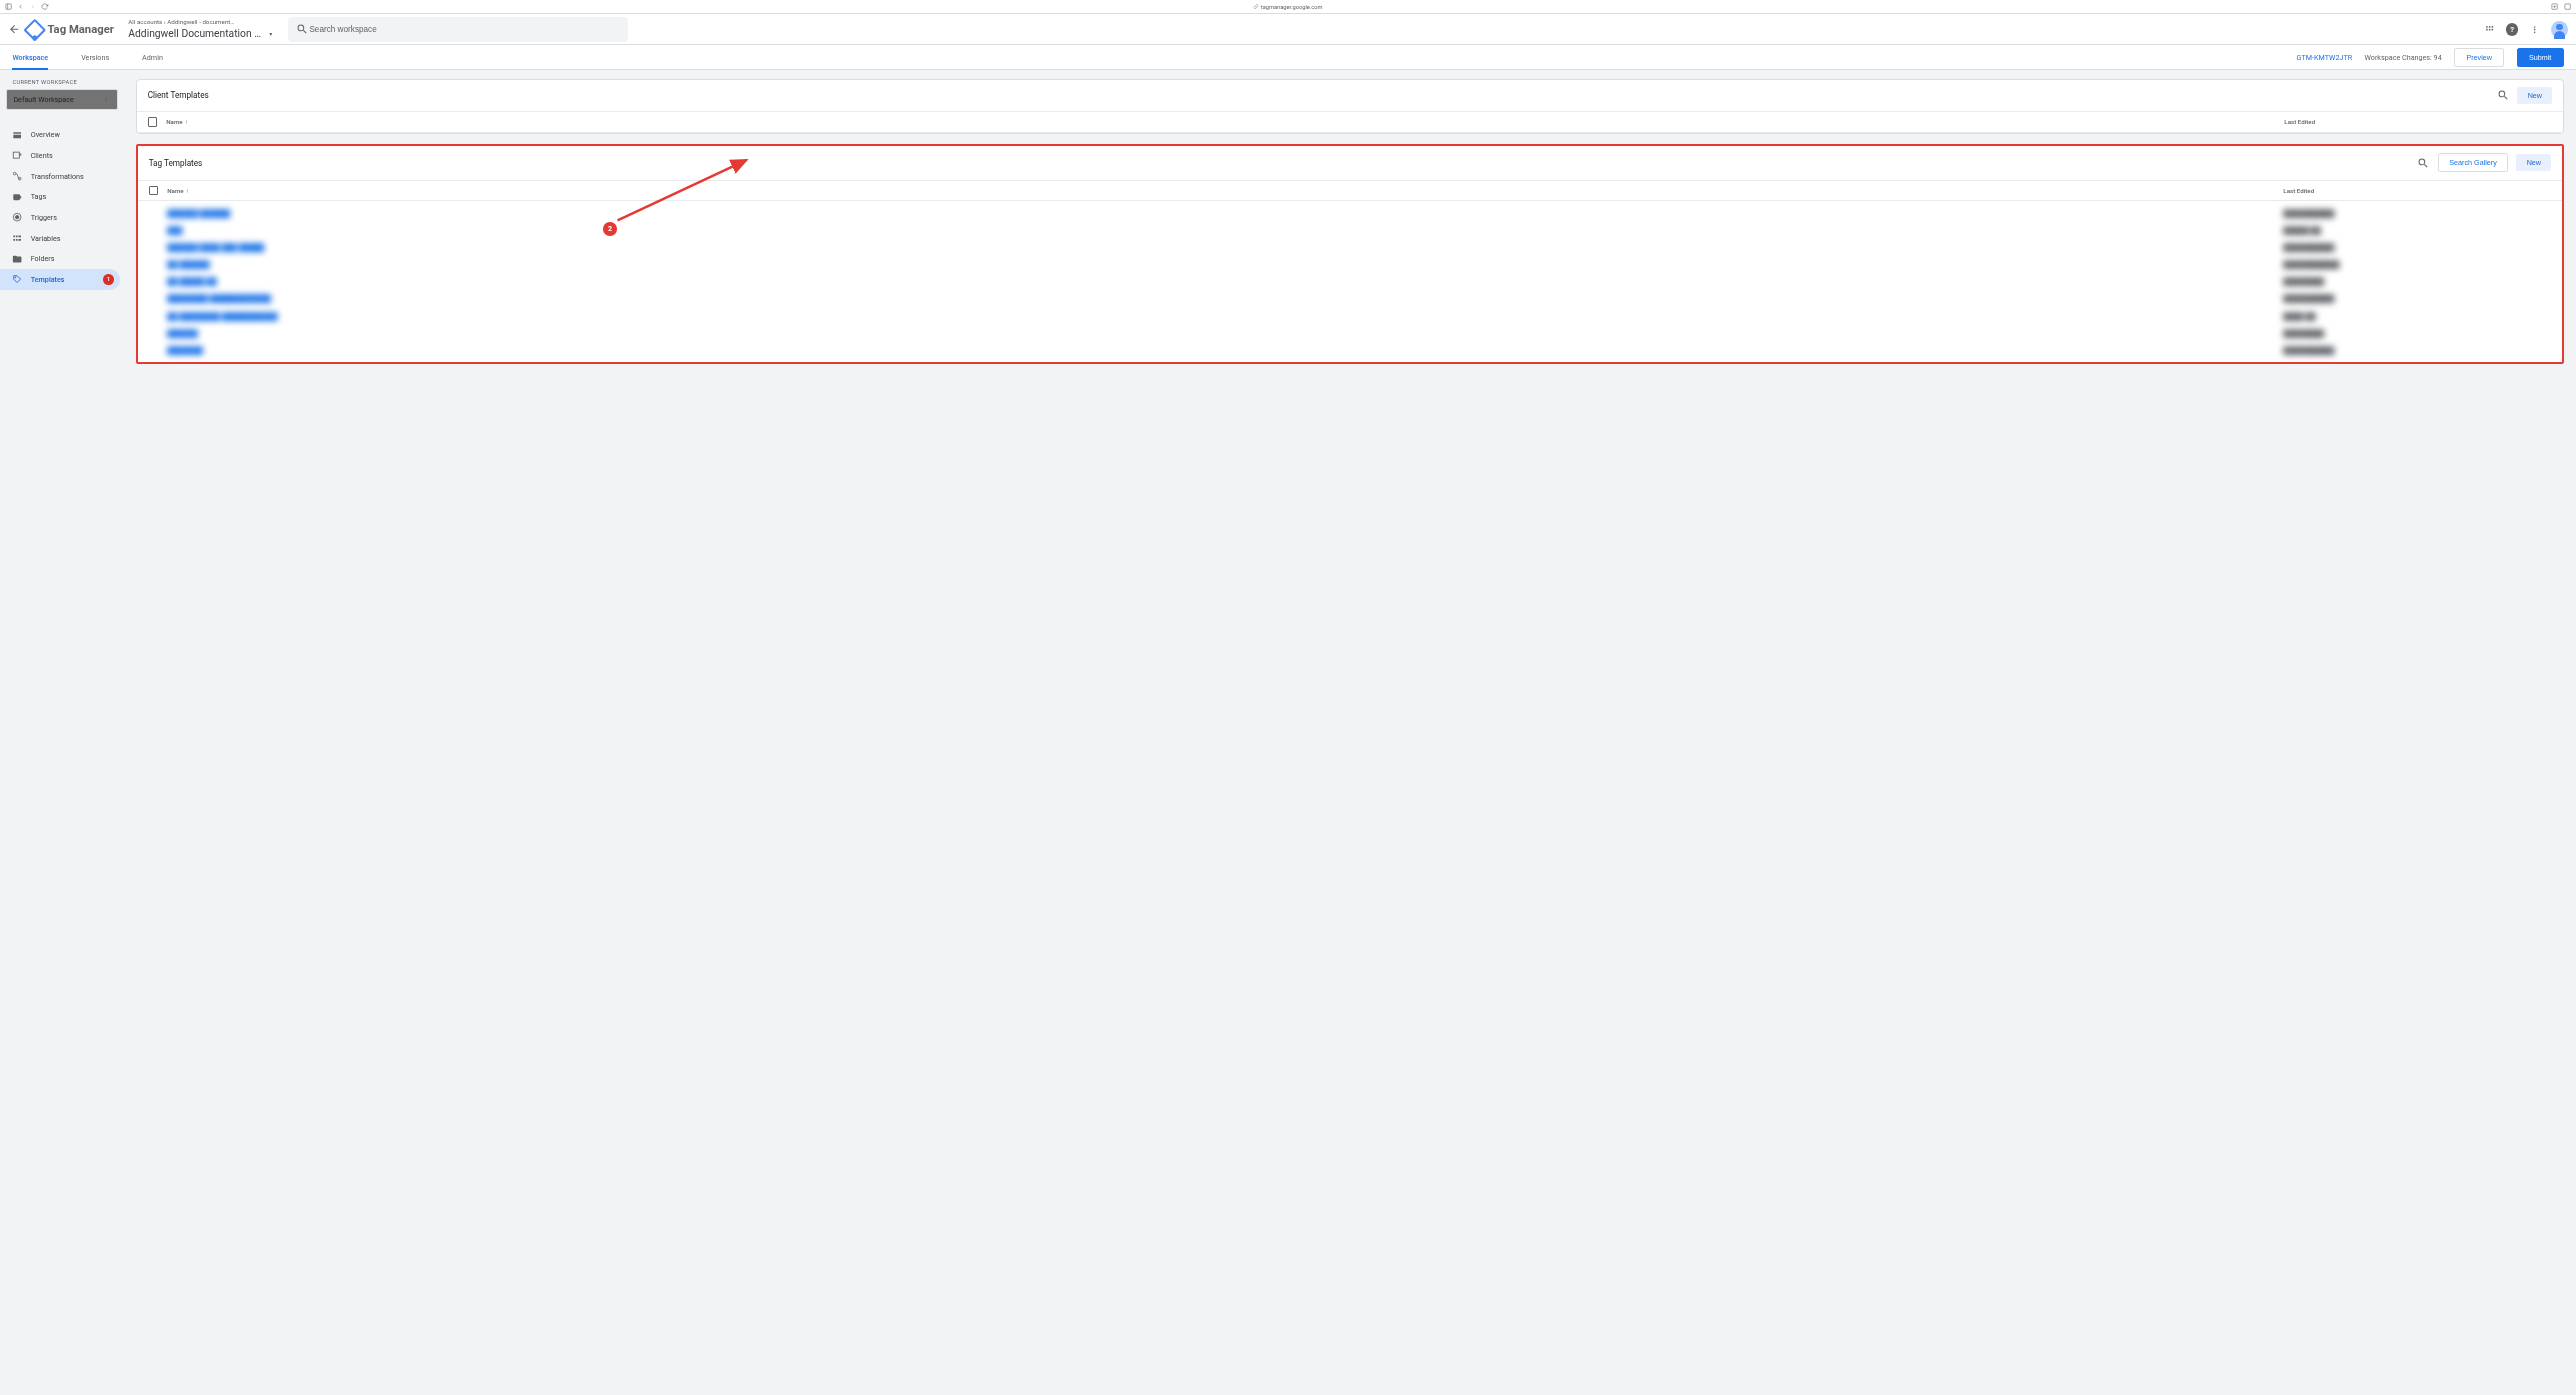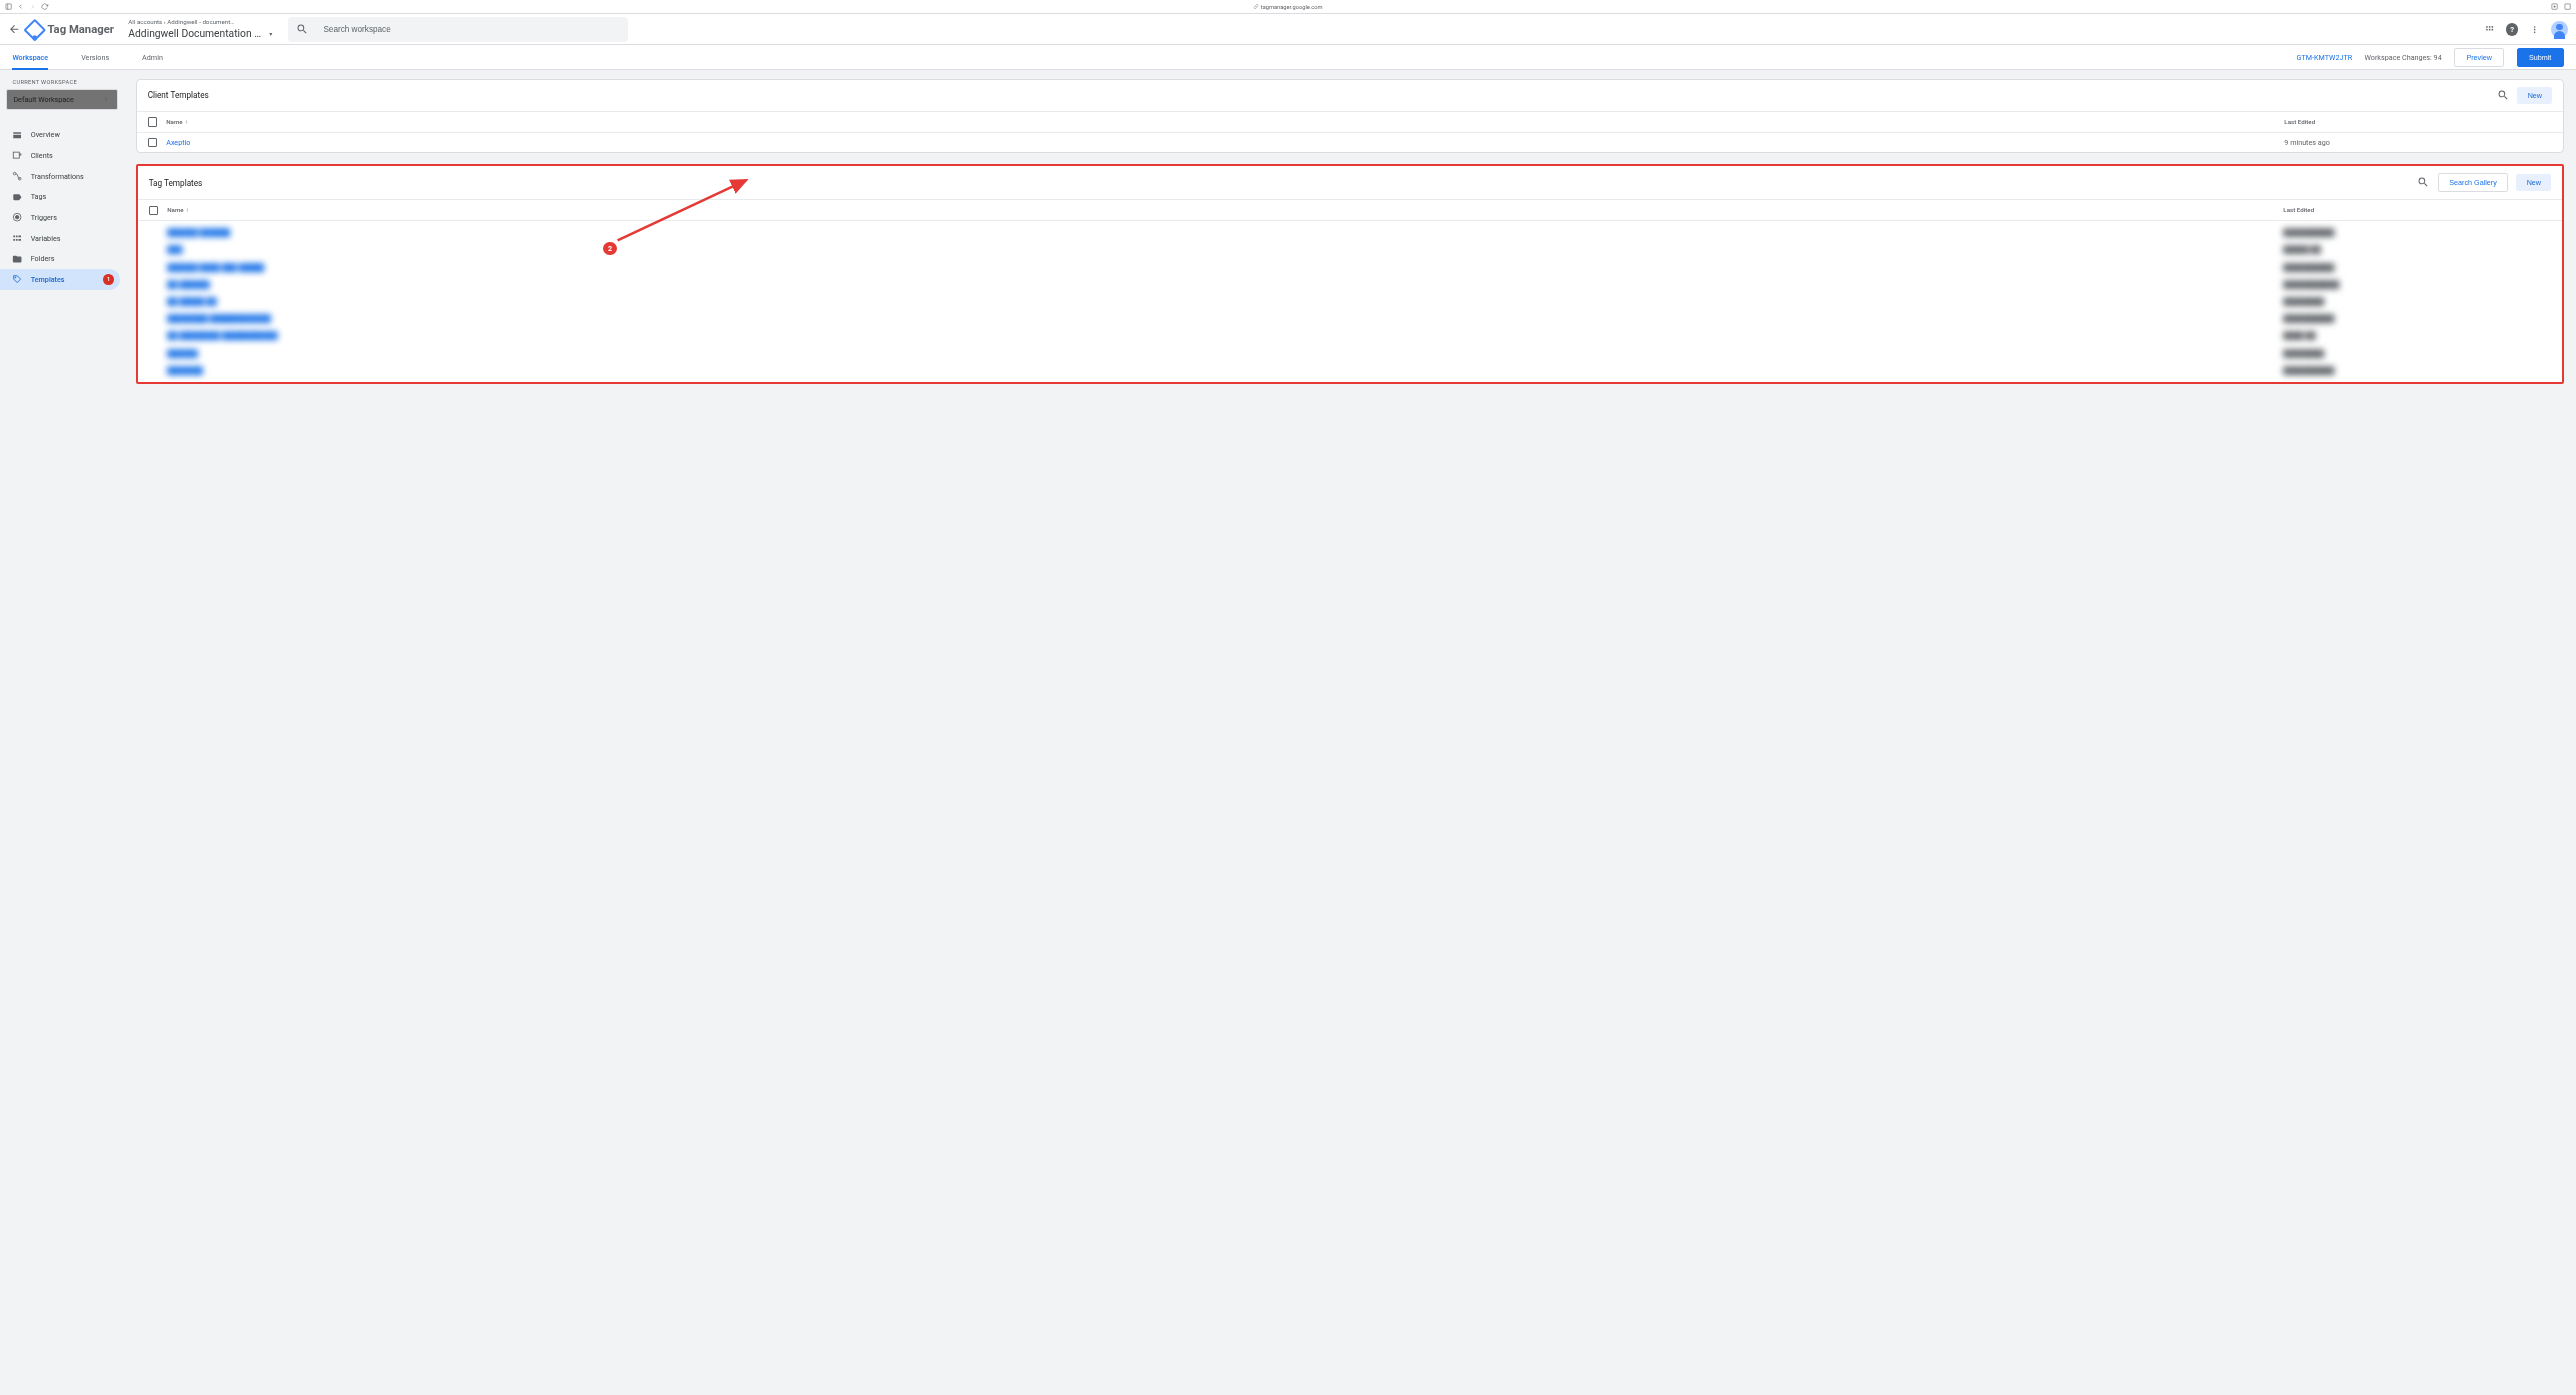--- a/index.html
+++ b/index.html
@@ -16,21 +16,21 @@
   .back-arrow { width: 12.4px; height: 12.4px; color: #5f6368; cursor: pointer; display: flex; align-items: center; justify-content: center; }
   .logo-block { display: flex; align-items: center; gap: 5.2px; margin-right: 8.2px; font-weight: bold; }
   .gtm-logo { width: 15.5px; height: 15.5px; transform: rotate(45deg); border: 2.3px solid #4285f4; border-radius: 1.5px; position: relative; }
   .gtm-logo::after { content: ''; position: absolute; width: 5.2px; height: 5.2px; background: #4285f4; border-radius: 50%; bottom: -2.6px; right: -2.6px; }
   .product-name { font-size: 11.3px; color: #5f6368; }
   .breadcrumb-container { display: flex; flex-direction: column; gap: 1px; flex: 0 0 auto; margin-right: 8.2px; }
   .breadcrumb-small { font-size: 6.2px; color: #5f6368; }
   .breadcrumb-large { font-size: 10.3px; color: #3c4043; display: flex; align-items: center; gap: 4.1px; cursor: pointer; max-width: 165px; overflow: hidden; white-space: nowrap; text-overflow: ellipsis; }
   .dropdown-caret { color: #5f6368; font-size: 5.2px; margin-left: 3.1px; }
 
-  .search-bar { flex: 1; max-width: 340px; height: 25px; background: #f1f3f4; border-radius: 4.1px; display: flex; align-items: center; padding: 0 8.2px; gap: 15px; color: #5f6368; justify-content: space-between; }
+  .search-bar { flex: 1; max-width: 340px; height: 25px; background: #f1f3f4; border-radius: 4.1px; display: flex; align-items: center; padding: 0 8.2px; gap: 1px; color: #5f6368; justify-content: space-between; }
   .search-bar input { border: none; background: transparent; font-size: 8.2px; flex: 1; outline: none; color: #202124; }
   .search-bar input::placeholder { color: #5f6368; }
 
   .header-right { display: flex; align-items: center; gap: 10.3px; margin-left: auto; }
   .icon-btn { width: 12.4px; height: 12.4px; color: #5f6368; cursor: pointer; display: flex; align-items: center; justify-content: center; }
   .icon-btn.help { width: 12.4px; height: 12.4px; background: #5f6368; color: #fff; border-radius: 50%; font-weight: bold; font-size: 7.7px; }
   .avatar { width: 16.5px; height: 16.5px; border-radius: 50%; background: #b3d1ff; display: flex; align-items: center; justify-content: center; cursor: pointer; position: relative; }
   .avatar::after { content: ''; width: 10.3px; height: 10.3px; background: #4285f4; border-radius: 50% 50% 0 0; position: absolute; bottom: -1px; clip-path: ellipse(6.2px 4.1px at 50% 100%); }
   .avatar-head { width: 6.2px; height: 6.2px; background: #4285f4; border-radius: 50%; position: absolute; top: 3.1px; }
   .avatar-body { width: 11.3px; height: 6.2px; background: #4285f4; border-radius: 5.7px 5.7px 0 0; position: absolute; bottom: 0; }
@@ -304,27 +304,20 @@
       <div class="table-header">
         <div class="col-check">
             <div class="checkbox"></div>
           </div>
         <div class="col-name">
             <span>Name</span> 
             <span>↑</span>
           </div>
         <div class="col-edited">Last Edited</div>
       </div>
-      <div class="table-row">
-        <div class="col-check">
-            <div class="checkbox"></div>
-          </div>
-        <div class="row-name">Axeptio</div>
-        <div class="row-edited">9 minutes ago</div>
-      </div>
     </div>
 
     <div class="annotation-box">
       <div class="panel">
         <div class="panel-header">
           <span class="panel-title">Tag Templates</span>
           <span class="panel-search-icon">
             <svg width="12.4" height="12.4" viewBox="0 0 24 24" fill="currentColor">
                 <path d="M15.5 14h-.79l-.28-.27A6.471 6.471 0 0 0 16 9.5 6.5 6.5 0 1 0 9.5 16c1.61 0 3.09-.59 4.23-1.57l.27.28v.79l5 4.99L20.49 19l-4.99-5zm-6 0C7.01 14 5 11.99 5 9.5S7.01 5 9.5 5 14 7.01 14 9.5 11.99 14 9.5 14z"></path>
               </svg>

